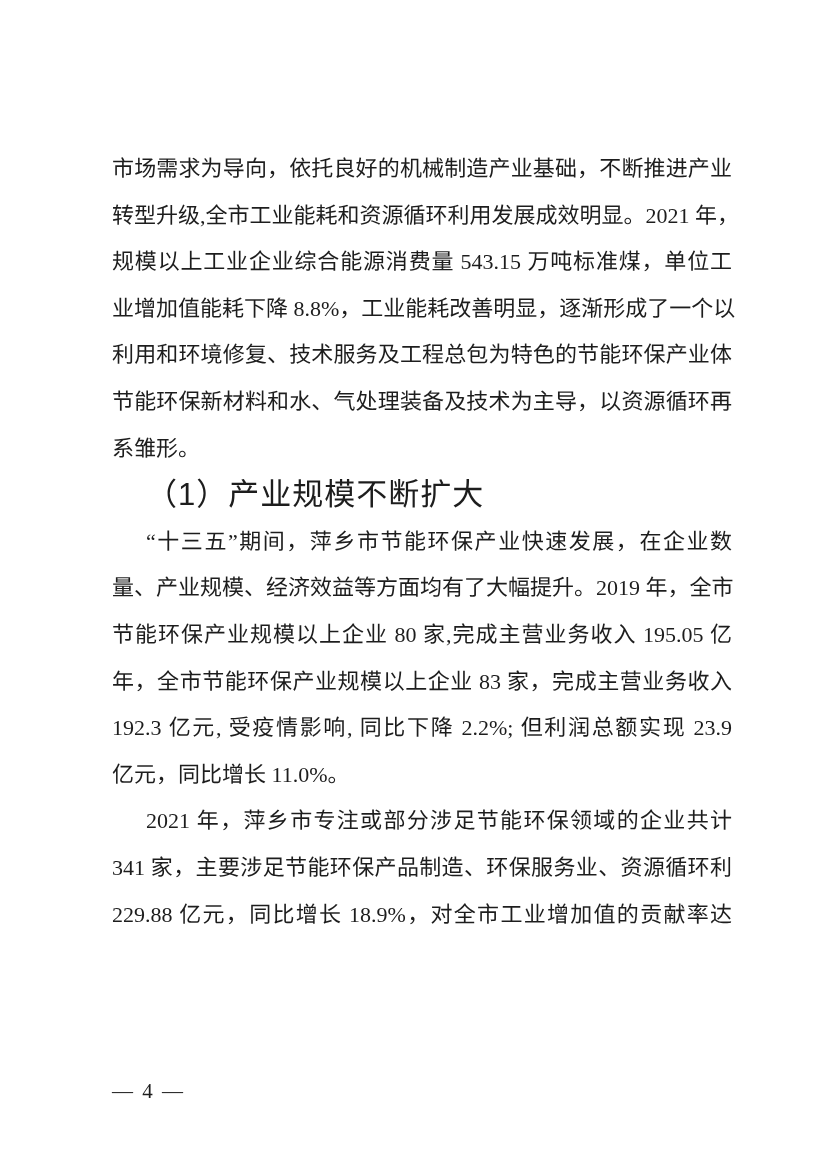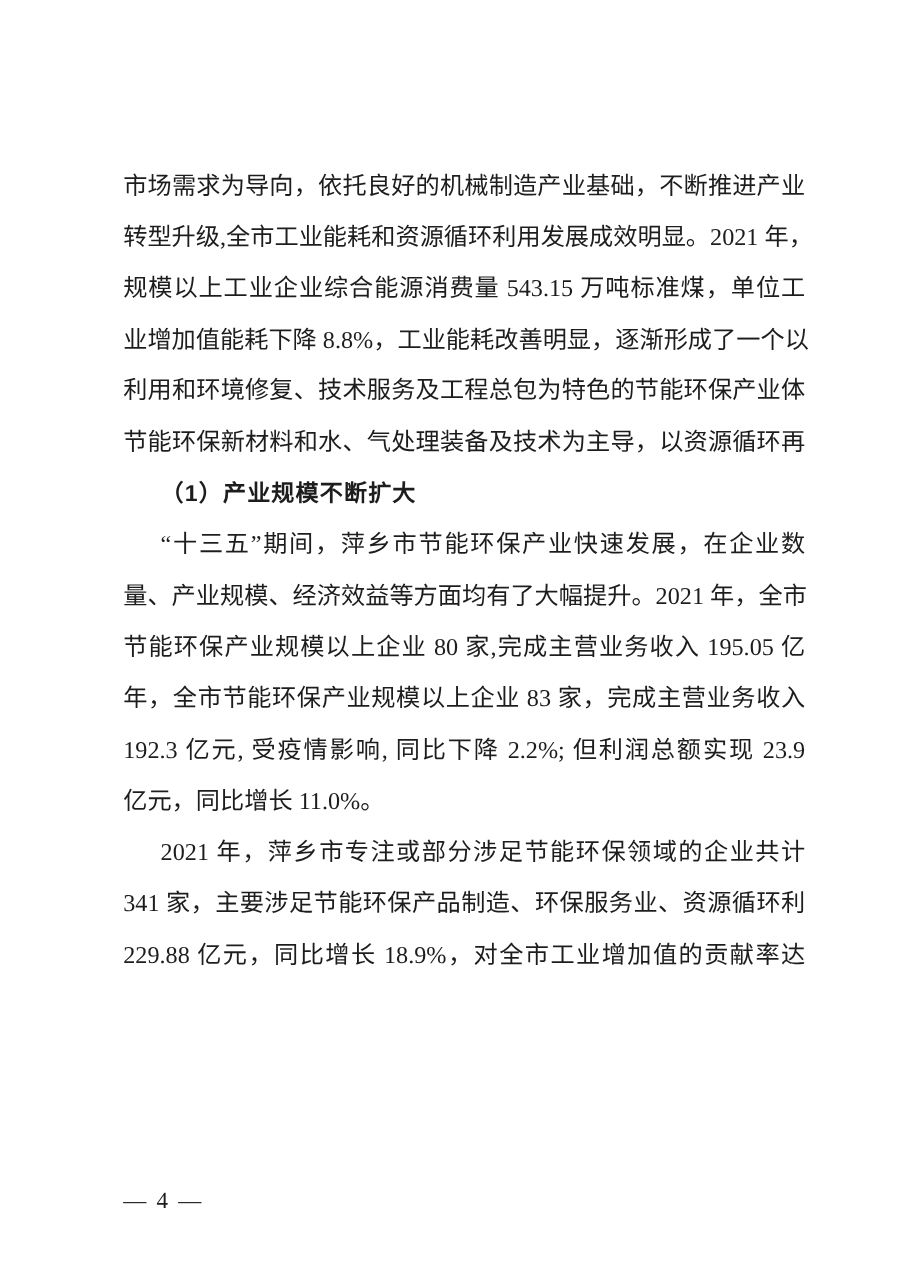--- a/index.html
+++ b/index.html
@@ -28,23 +28,23 @@
   .line {
     height: 46.6px;
     white-space: nowrap;
     text-align: justify;
     text-align-last: justify;
     text-justify: inter-character;
   }
   .line.first { padding-left: 34px; }
   .line.last  { text-align-last: left; }
   .heading .line {
-    font-weight: bold;
+    font-weight: normal;
     font-family: "Liberation Sans", "DejaVu Sans", sans-serif;
-    font-size: 21px;
+    font-size: 31px;
     letter-spacing: 1px;
   }
   .footer {
     position: absolute;
     left: 112px;
     top: 1076px;
     font-size: 21px;
     line-height: 30px;
     color: #1d1d1d;
     letter-spacing: 2px;
@@ -55,27 +55,28 @@
 
 <div class="page">
   <div class="text-block" id="text-block">
       <div class="block paragraph">
         <div class="line">市场需求为导向，依托良好的机械制造产业基础，不断推进产业</div>
         <div class="line">转型升级,全市工业能耗和资源循环利用发展成效明显。2021 年，</div>
         <div class="line">规模以上工业企业综合能源消费量 543.15 万吨标准煤，单位工</div>
         <div class="line">业增加值能耗下降 8.8%，工业能耗改善明显，逐渐形成了一个以</div>
         <div class="line">利用和环境修复、技术服务及工程总包为特色的节能环保产业体</div>
         <div class="line">节能环保新材料和水、气处理装备及技术为主导，以资源循环再</div>
+        <div class="line last">系雏形。</div>
       </div>
       <div class="block heading">
         <div class="line first last">（1）产业规模不断扩大</div>
       </div>
       <div class="block paragraph">
         <div class="line first">“十三五”期间，萍乡市节能环保产业快速发展，在企业数</div>
-        <div class="line">量、产业规模、经济效益等方面均有了大幅提升。2021 年，全市</div>
+        <div class="line">量、产业规模、经济效益等方面均有了大幅提升。2019 年，全市</div>
         <div class="line">节能环保产业规模以上企业 80 家,完成主营业务收入 195.05 亿</div>
         <div class="line">年，全市节能环保产业规模以上企业 83 家，完成主营业务收入</div>
         <div class="line">192.3 亿元, 受疫情影响, 同比下降 2.2%; 但利润总额实现 23.9</div>
         <div class="line last">亿元，同比增长 11.0%。</div>
       </div>
       <div class="block paragraph">
         <div class="line first">2021 年，萍乡市专注或部分涉足节能环保领域的企业共计</div>
         <div class="line">341 家，主要涉足节能环保产品制造、环保服务业、资源循环利</div>
         <div class="line">229.88 亿元，同比增长 18.9%，对全市工业增加值的贡献率达</div>
       </div>

